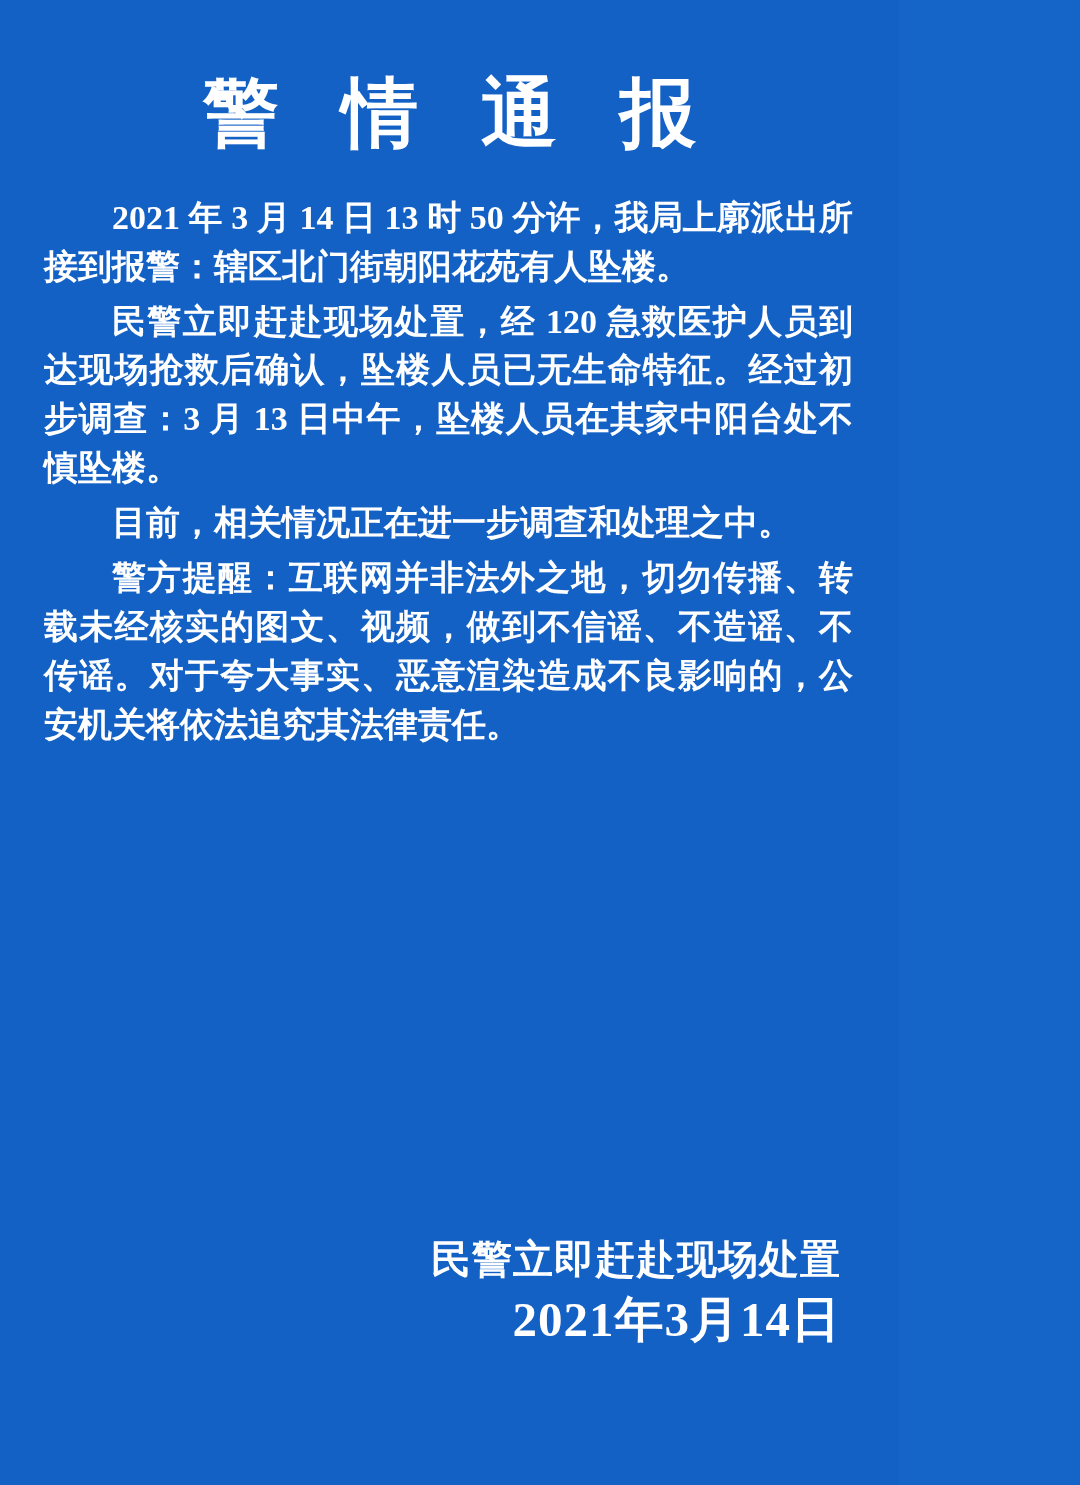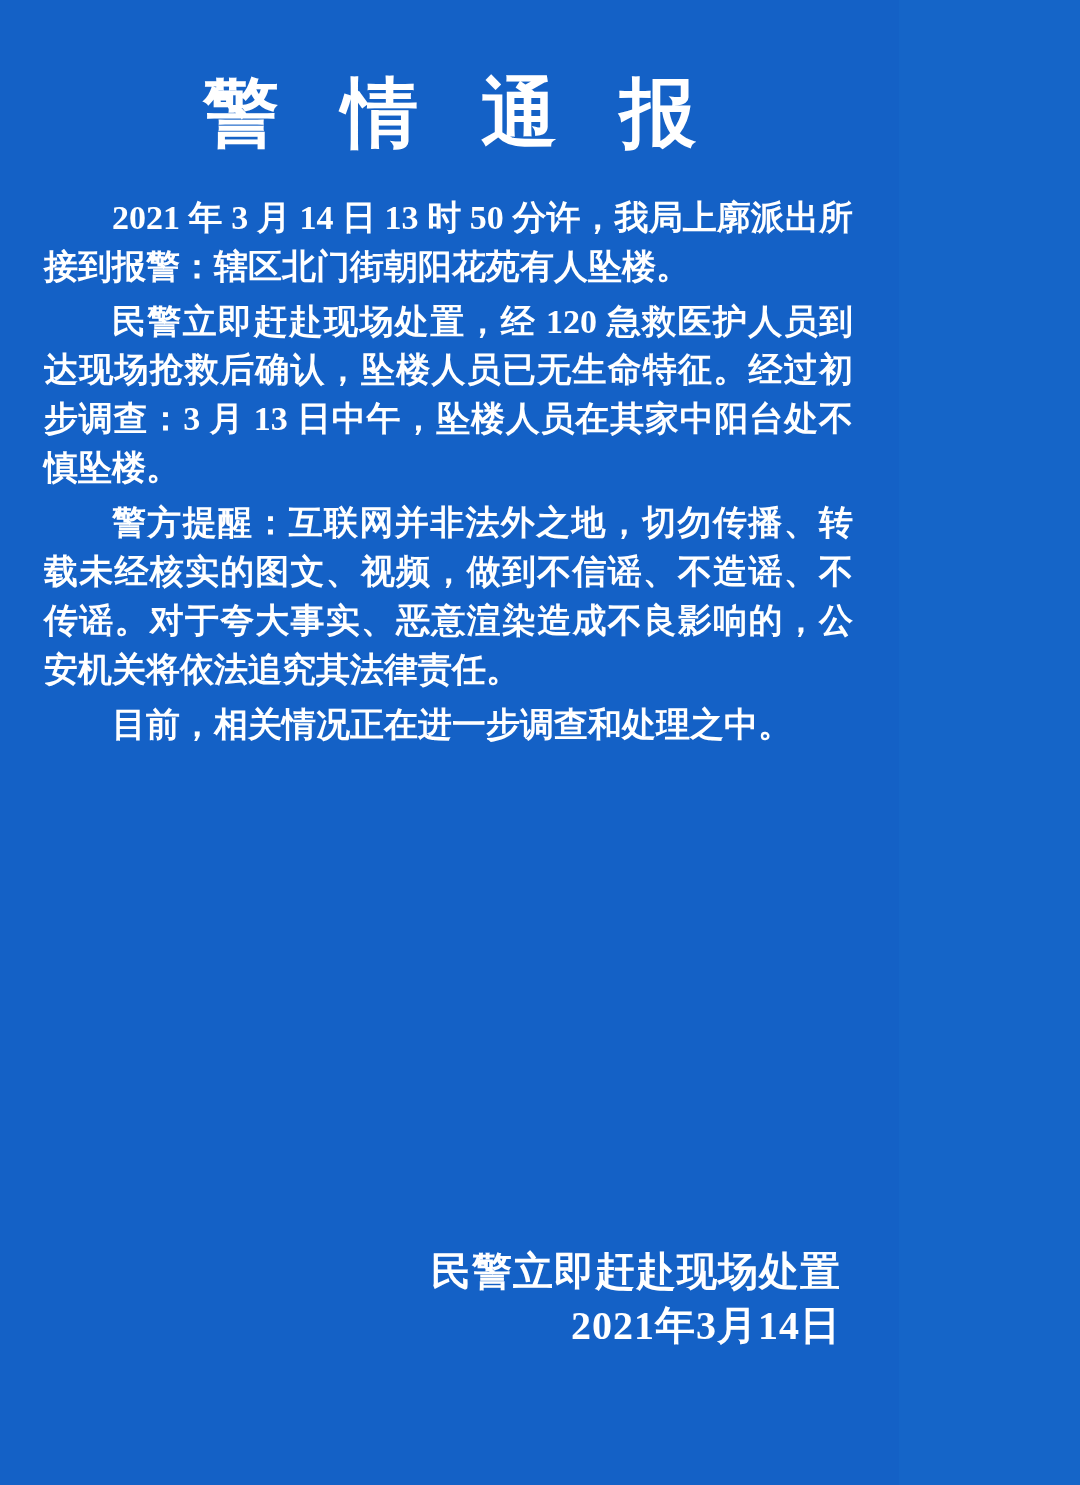--- a/index.html
+++ b/index.html
@@ -57,37 +57,37 @@
     color: #ffffff;
     font-family: "Liberation Serif", serif;
     font-weight: bold;
   }
   .sign-org {
     font-size: 40px;
     line-height: 1.35;
     letter-spacing: 1px;
   }
   .sign-date {
-    font-size: 40px;
+    font-size: 49px;
     line-height: 1.35;
     letter-spacing: 1px;
   }
 </style>
 </head>
 <body>
 
 <div class="poster">
 
   <div class="title">警 情 通 报</div>
 
   <div class="body-block">
     <p class="para">2021 年 3 月 14 日 13 时 50 分许，我局上廓派出所接到报警：辖区北门街朝阳花苑有人坠楼。</p>
     <p class="para">民警立即赶赴现场处置，经 120 急救医护人员到达现场抢救后确认，坠楼人员已无生命特征。经过初步调查：3 月 13 日中午，坠楼人员在其家中阳台处不慎坠楼。</p>
+    <p class="para">目前，相关情况正在进一步调查和处理之中。</p>
     <p class="para">警方提醒：互联网并非法外之地，切勿传播、转载未经核实的图文、视频，做到不信谣、不造谣、不传谣。对于夸大事实、恶意渲染造成不良影响的，公安机关将依法追究其法律责任。</p>
-    <p class="para">目前，相关情况正在进一步调查和处理之中。</p>
   </div>
 
   <div class="signature">
     <div class="sign-org">民警立即赶赴现场处置</div>
     <div class="sign-date">2021年3月14日</div>
   </div>
 
 </div>
 
 </body></html>

